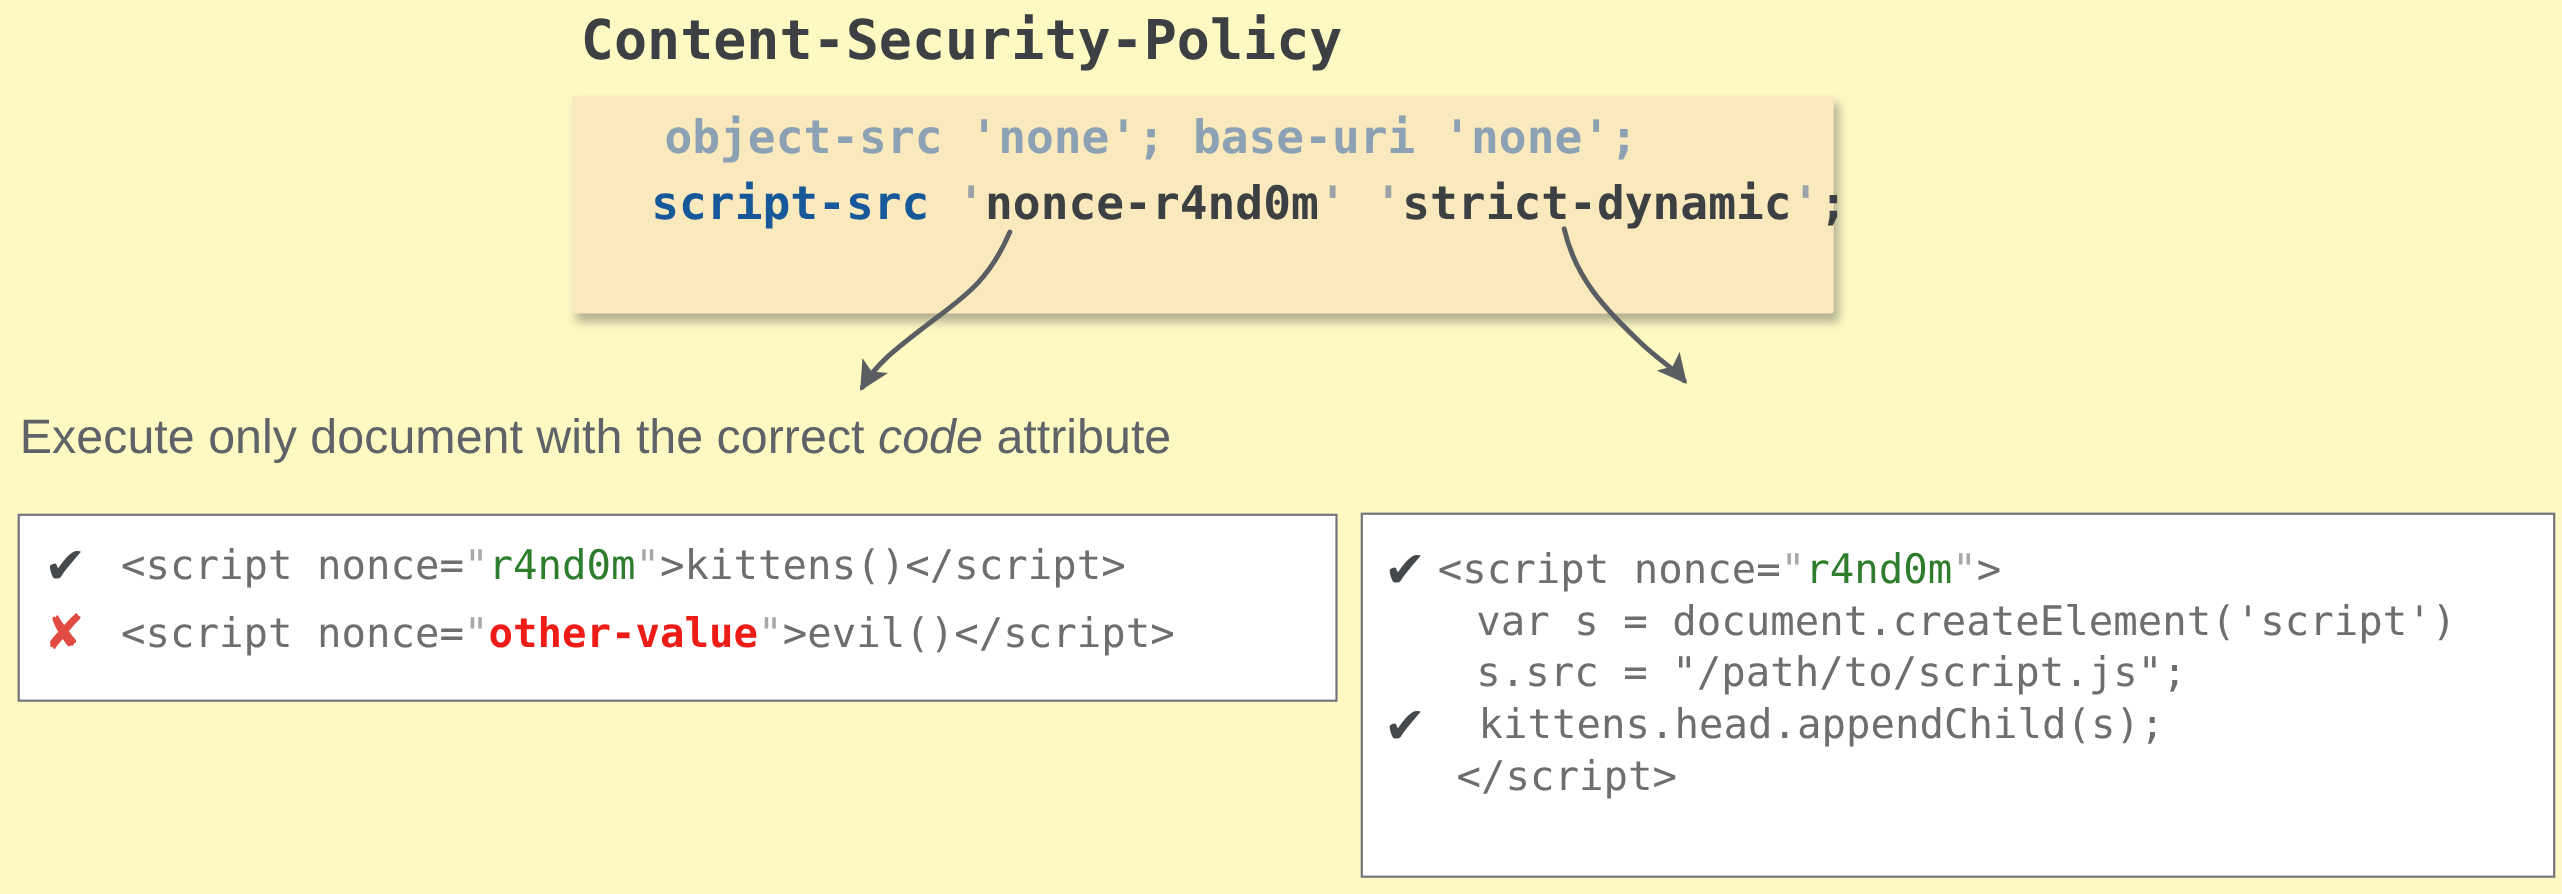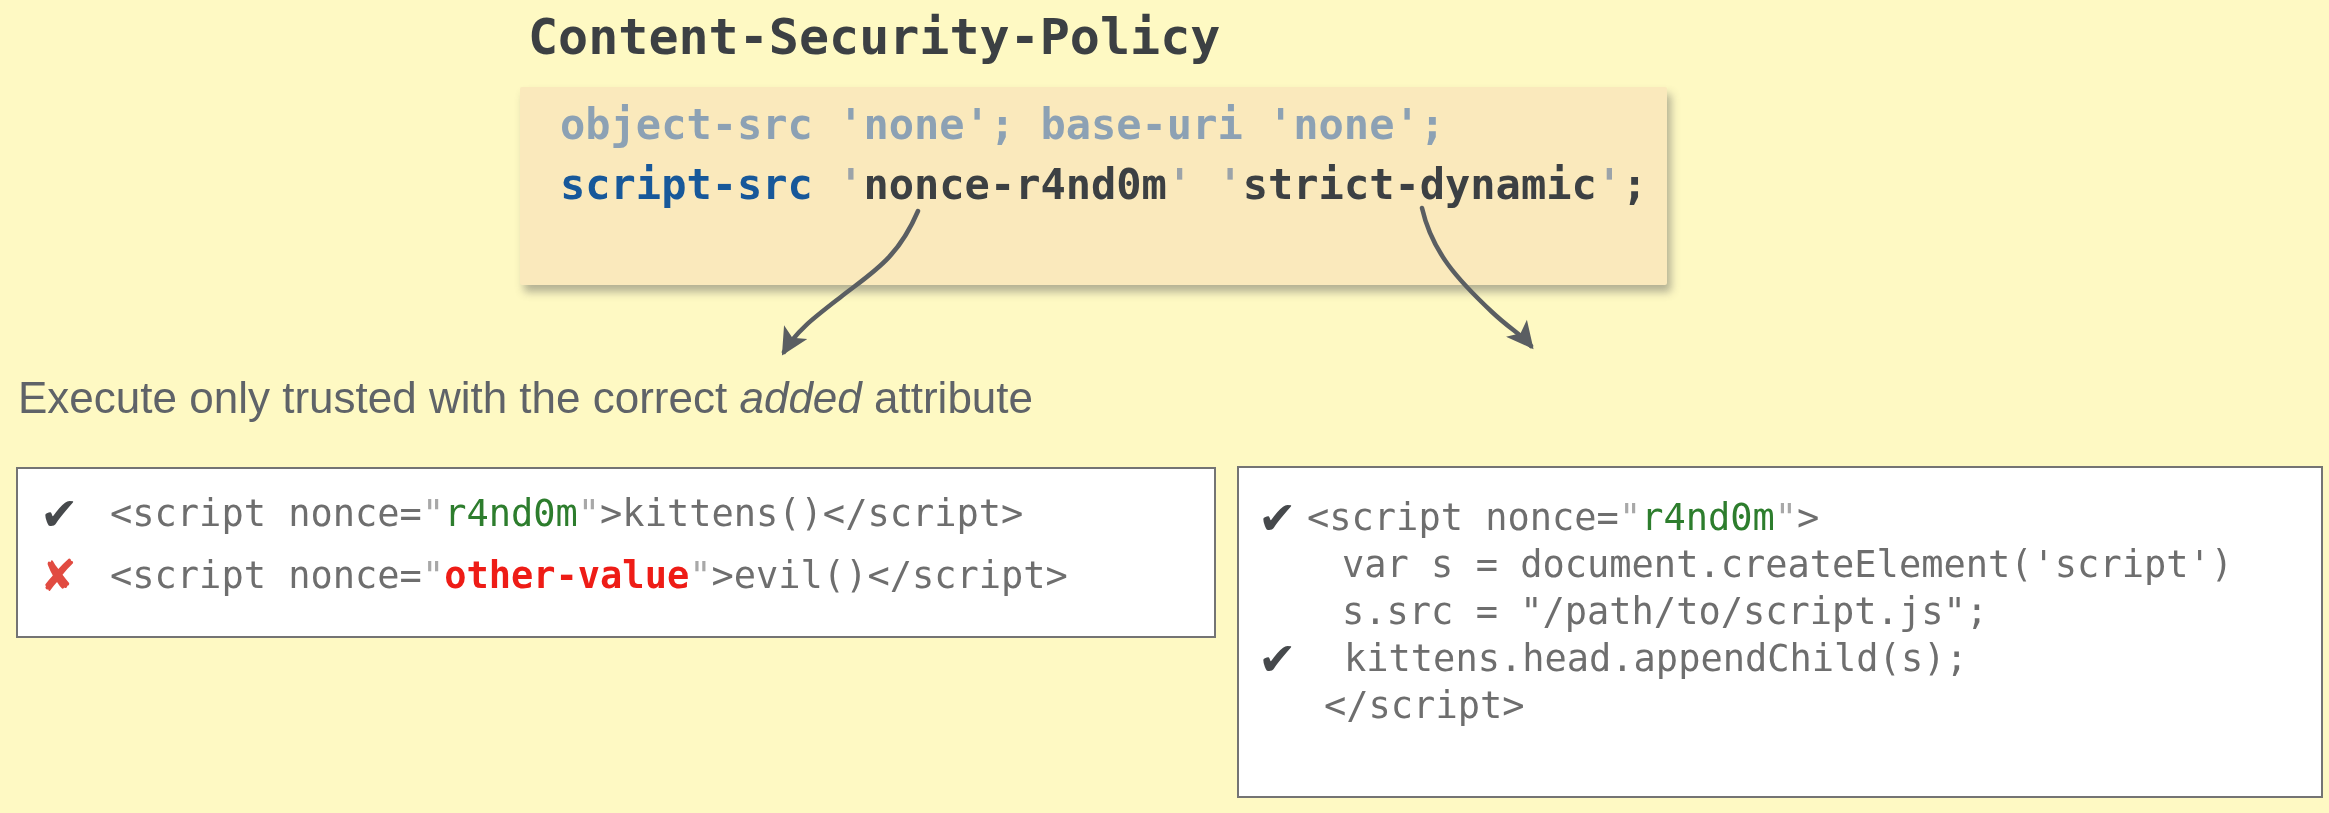--- a/index.html
+++ b/index.html
@@ -27,22 +27,22 @@
     background:#FAE9BC;
     box-shadow:4px 7px 9px rgba(90,90,90,.45);
     box-sizing:border-box;
     padding:8px 0 0 40px;
     border-radius:2px;
   }
   .pline{
     font-family:"DejaVu Sans Mono","Liberation Mono",monospace;
     font-size:42px;font-weight:700;line-height:60px;white-space:pre;
   }
-  .muted{color:#8CA1B4;}
-  .blue{color:#17589A;}
+  .muted{color:#8CA1B4;margin-left:44px;}
+  .blue{color:#17589A;margin-left:32px;}
   .dark{color:#3C4043;}
   .q{color:#9BA3A9;}
 
   
   .arrows{position:absolute;left:0;top:0;pointer-events:none;}
 
   
   .caption{
     position:absolute;top:372px;
     font-size:44px;color:#5F6368;line-height:52px;white-space:pre;
@@ -101,21 +101,21 @@
   <svg class="arrows" width="2329" height="813" viewBox="0 0 2329 813">
     <defs>
       <marker id="ah" viewBox="0 0 10 10" refX="8.5" refY="5" markerWidth="6.5" markerHeight="6" orient="auto-start-reverse">
         <path d="M0,0 L10,5 L0,10 L2.4,5 Z" fill="#5A5E62"></path>
       </marker>
     </defs>
     <path d="M918,211 C898,258 873,272 842,296 C815,317 797,330 784,352" fill="none" stroke="#5A5E62" stroke-width="4.5" stroke-linecap="round" marker-end="url(#ah)"></path>
     <path d="M1422,208 C1432,252 1458,280 1492,312 C1510,329 1522,335 1531,346" fill="none" stroke="#5A5E62" stroke-width="4.5" stroke-linecap="round" marker-end="url(#ah)"></path>
   </svg>
 
-  <div class="caption caption-left"><span>Execute only trusted with the correct </span><em>added</em><span> attribute</span></div>
+  <div class="caption caption-left"><span>Execute only document with the correct </span><em>code</em><span> attribute</span></div>
 
 
   <div class="code-box code-box-left">
     <div class="code-row">
       <span class="mark check">✔</span><span class="code"><span>&lt;script nonce=</span><span class="lq">"</span><span class="green">r4nd0m</span><span class="lq">"</span><span>&gt;kittens()&lt;/script&gt;</span></span>
     </div>
     <div class="code-row">
       <span class="mark cross">✘</span><span class="code"><span>&lt;script nonce=</span><span class="lq">"</span><span class="red">other-value</span><span class="lq">"</span><span>&gt;evil()&lt;/script&gt;</span></span>
     </div>
   </div>

